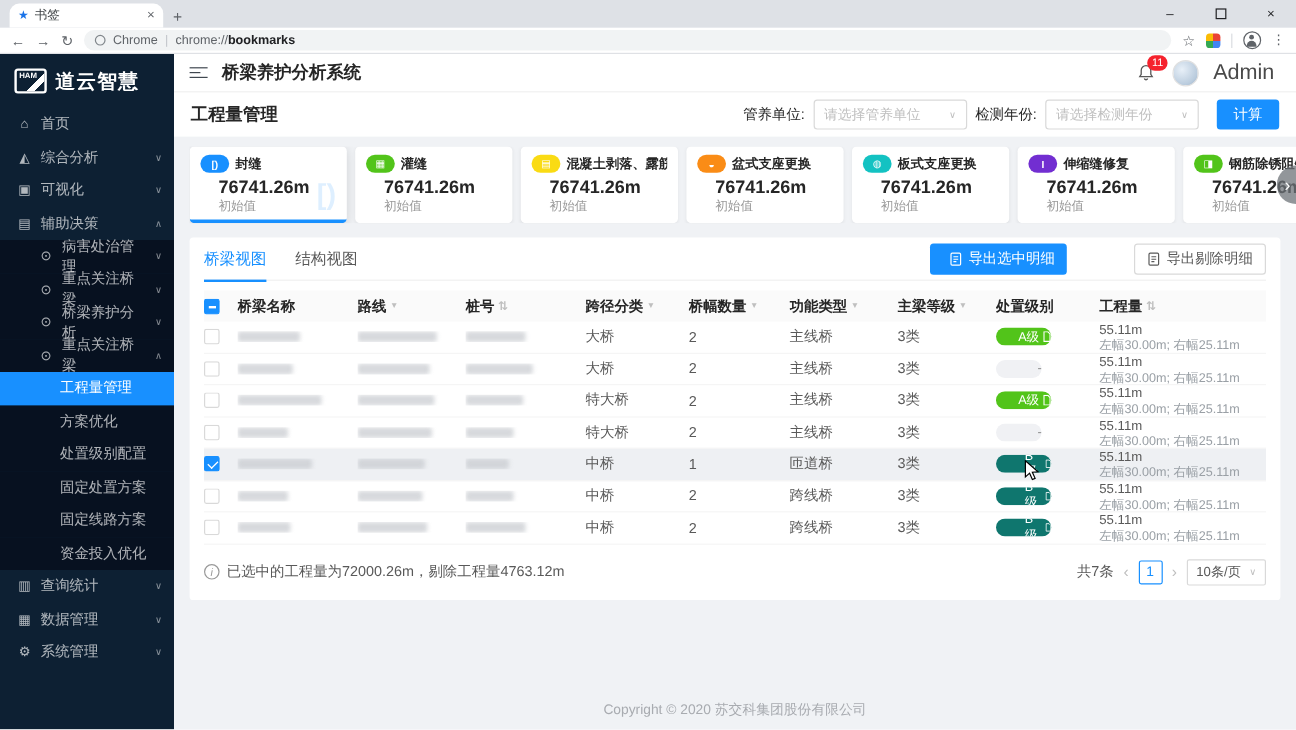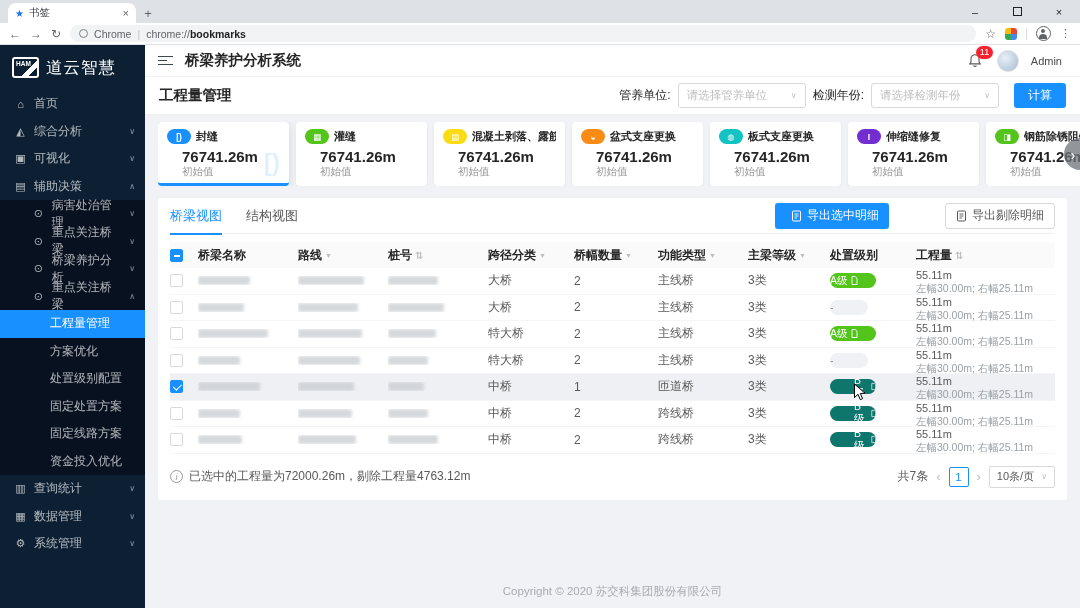--- a/index.html
+++ b/index.html
@@ -29,41 +29,41 @@
   .profile-ic { width:15px; height:15px; border-radius:50%; border:1.5px solid #5f6368; position:relative; }
   .profile-ic::before { content:""; position:absolute; left:4px; top:2px; width:4px; height:4px; border-radius:50%; background:#5f6368; }
   .profile-ic::after { content:""; position:absolute; left:2px; top:7px; width:8px; height:5px; border-radius:4px 4px 0 0; background:#5f6368; }
   .dots-ic { color:#5f6368; font-size:11px; letter-spacing:0; }
 
   
   .app { display:flex; height:563px; }
   .sidebar { width:145px; background:#0d2033; display:flex; flex-direction:column; flex-shrink:0; }
   .logo { height:45px; display:flex; align-items:center; gap:7px; padding-left:12px; }
   .logo-mark { width:27px; height:21px; border:2px solid #fff; border-radius:3px; color:#fff; font-size:6.5px; font-weight:bold; padding:1px 2px; background:linear-gradient(135deg,transparent 62%,#fff 62%,#fff 78%,transparent 78%); }
-  .logo-text { color:#fff; font-size:16.5px; font-weight:normal; letter-spacing:1px; }
+  .logo-text { color:#fff; font-size:16.5px; font-weight:bold; letter-spacing:1px; }
   .menu { flex:1; overflow:hidden; }
   .menu-item { height:27.5px; display:flex; align-items:center; gap:7px; padding:0 10px 0 14px; font-size:12px; color:rgba(255,255,255,.68); cursor:default; }
   .menu-item.sub { padding-left:32px; }
   .menu-item.sub2 { padding-left:50px; }
   .menu-item.dark { background:#071120; }
   .menu-item.selected { background:#1890ff; color:#fff; }
   .mi-icon { width:13px; text-align:center; font-size:11px; }
   .mi-chev { margin-left:auto; font-size:8px; color:rgba(255,255,255,.5); }
 
   .main { flex:1; min-width:0; display:flex; flex-direction:column; }
   .topbar { height:31px; background:#fff; display:flex; align-items:center; gap:12px; padding:0 18px 0 13px; }
   .fold-ic { display:flex; flex-direction:column; gap:2.5px; width:15px; }
   .fold-ic i { display:block; height:1.6px; background:#404850; }
   .fold-ic i:nth-child(2) { width:60%; }
   .app-title { font-size:14.5px; font-weight:bold; color:#262626; }
   .top-right { margin-left:auto; display:flex; align-items:center; gap:12px; }
   .bell-wrap { position:relative; width:18px; height:18px; }
   .badge { position:absolute; top:-6px; left:9px; background:#f5222d; color:#fff; font-size:9px; height:13px; line-height:13px; padding:0 4px; border-radius:7px; }
   .avatar { width:22px; height:22px; border-radius:50%; background:radial-gradient(circle at 35% 35%,#e8f0f8,#b9cbdd 70%,#8fa8c0); border:1px solid #e0e0e0; }
-  .user-name { font-size:11px; color:#4a4a4a; }
+  .user-name { font-size:18px; color:#4a4a4a; }
 
   .toolbar { height:38px; background:#fff; border-top:1px solid #f0f0f0; display:flex; align-items:center; padding:0 14px; }
   .page-title { font-size:14.5px; font-weight:bold; color:#262626; }
   .toolbar-right { margin-left:auto; display:flex; align-items:center; gap:7px; font-size:12px; color:#262626; }
   .select { width:128px; height:25px; border:1px solid #d9d9d9; border-radius:3px; background:#fff; display:flex; align-items:center; padding:0 8px; color:#bfbfbf; font-size:11.5px; }
   .select .arr { margin-left:auto; font-size:8px; color:#bfbfbf; }
   .btn-calc { width:52px; height:25px; background:#1890ff; border-radius:3px; color:#fff; font-size:12px; display:flex; align-items:center; justify-content:center; margin-left:8px; }
 
   
   .content { flex:1; background:#f0f2f5; padding:8px 0 0 13px; position:relative; }
@@ -94,21 +94,21 @@
   .th, .td { display:flex; align-items:center; gap:3px; overflow:hidden; }
   .filter-ic { font-size:7px; color:#bfbfbf; }
   .sort-ic { font-size:10px; color:#bfbfbf; }
   .t-row { height:26.5px; border-bottom:1px solid #f5f5f5; font-size:12px; color:#595959; }
   .t-row.selected { background:#eef0f3; }
   .cb { width:13px; height:13px; border:1px solid #d9d9d9; border-radius:2px; background:#fff; position:relative; flex-shrink:0; }
   .cb.checked, .cb.indet { background:#1890ff; border-color:#1890ff; }
   .cb.checked::after { content:""; position:absolute; left:4px; top:1px; width:3.5px; height:7px; border:solid #fff; border-width:0 1.6px 1.6px 0; transform:rotate(45deg); }
   .cb.indet::after { content:""; position:absolute; left:2.5px; top:5.5px; width:6px; height:1.8px; background:#fff; }
   .redact { display:inline-block; height:9px; border-radius:2px; background:#c6c9ce; filter:blur(1.6px); opacity:.7; }
-  .lvl { width:46px; height:15px; border-radius:9px; color:#fff; font-size:10.5px; display:flex; align-items:center; justify-content:flex-start; gap:3px; }
+  .lvl { width:46px; height:15px; border-radius:9px; color:#fff; font-size:10.5px; display:flex; align-items:center; justify-content:flex-end; gap:3px; }
   .lvl.green { background:#52c41a; }
   .lvl.orange { background:#0f766e;padding-left:24px; }
   .lvl.none { background:#f0f1f4; color:#8c8c8c; width:38px; }
   .qty { display:block; line-height:1.15; padding-top:2px; }
   .qty-main { font-size:11px; color:#595959; }
   .qty-sub { font-size:10.5px; color:#9aa0a6; }
 
   .t-footer { display:flex; align-items:center; margin-top:12px; font-size:12px; color:#595959; }
   .info-ic { width:13px; height:13px; border-radius:50%; border:1px solid #999; color:#999; font-size:9px; display:flex; align-items:center; justify-content:center; margin-right:6px; font-style:italic; flex-shrink:0; }
   .pag { margin-left:auto; display:flex; align-items:center; gap:8px; }

